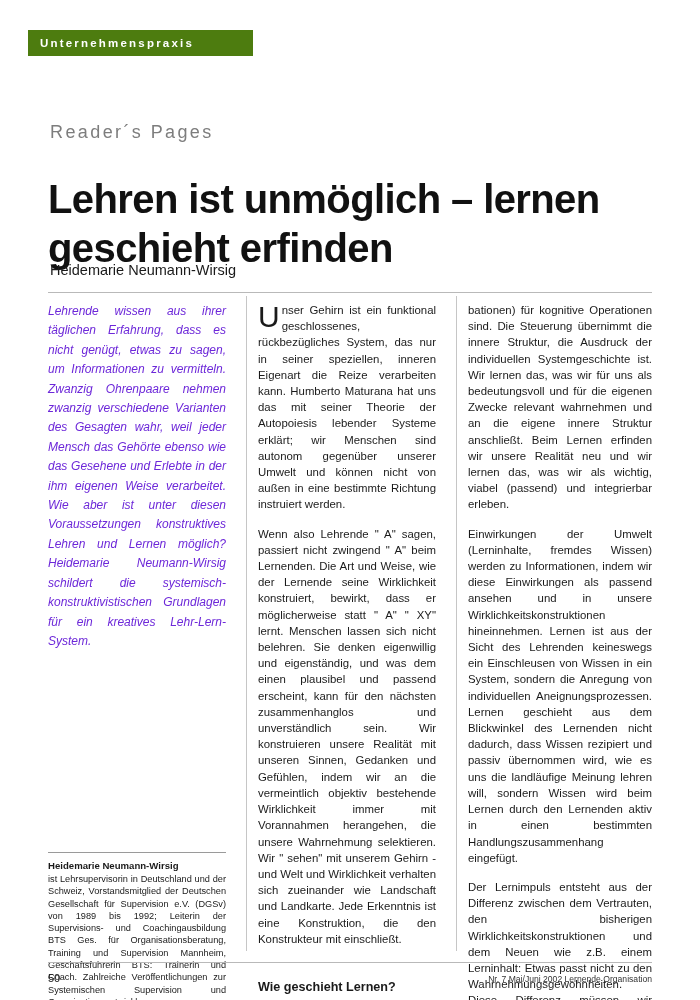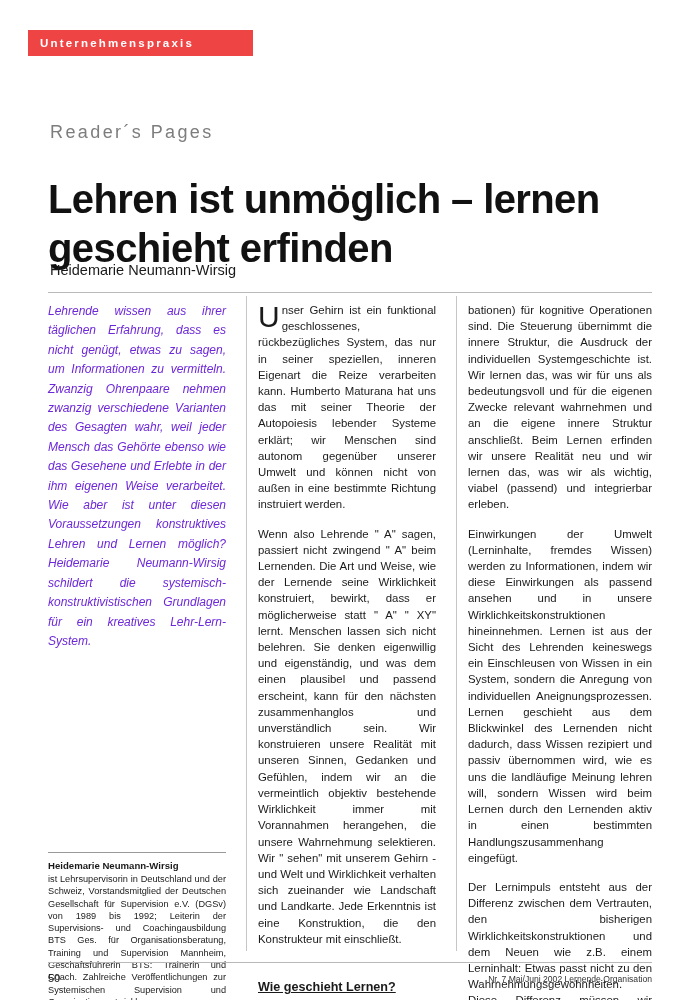--- a/index.html
+++ b/index.html
@@ -141,21 +141,20 @@
     font-weight: normal;
     padding: 2px 2px 0 0;
     color: #1a1a1a;
   }
 
   .subhead {
     font-size: 12.6px;
     font-weight: bold;
     color: #1a1a1a;
     margin: 33px 0 9px 0;
-    text-decoration: underline;
   }
 
   
   .bio {
     position: absolute;
     left: 48px;
     top: 852px;
     width: 178px;
   }
   .bio-rule {
@@ -191,21 +190,21 @@
     top: 974px;
     font-size: 8.6px;
     color: #333333;
   }
 </style>
 </head>
 <body>
 
 <div class="page">
 
-  <div class="category-banner" style="background: #ef4444;">
+  <div class="category-banner" style="background: #4d7c0f;">
     <span class="cat-text">Unternehmenspraxis</span>
   </div>
 
   <div class="kicker">Reader´s Pages</div>
   <h1 class="headline">Lehren ist unmöglich – lernen geschieht erfinden</h1>
   <div class="byline">Heidemarie Neumann-Wirsig</div>
 
   <div class="rule-top"></div>
   <div class="col-divider div1"></div>
   <div class="col-divider div2"></div>

